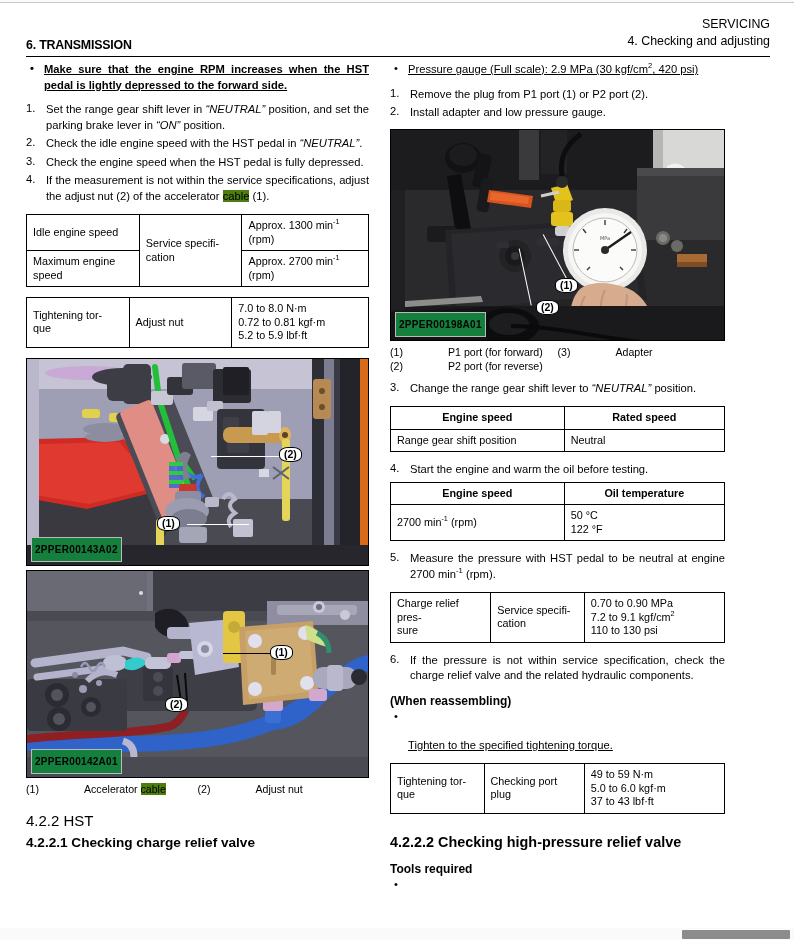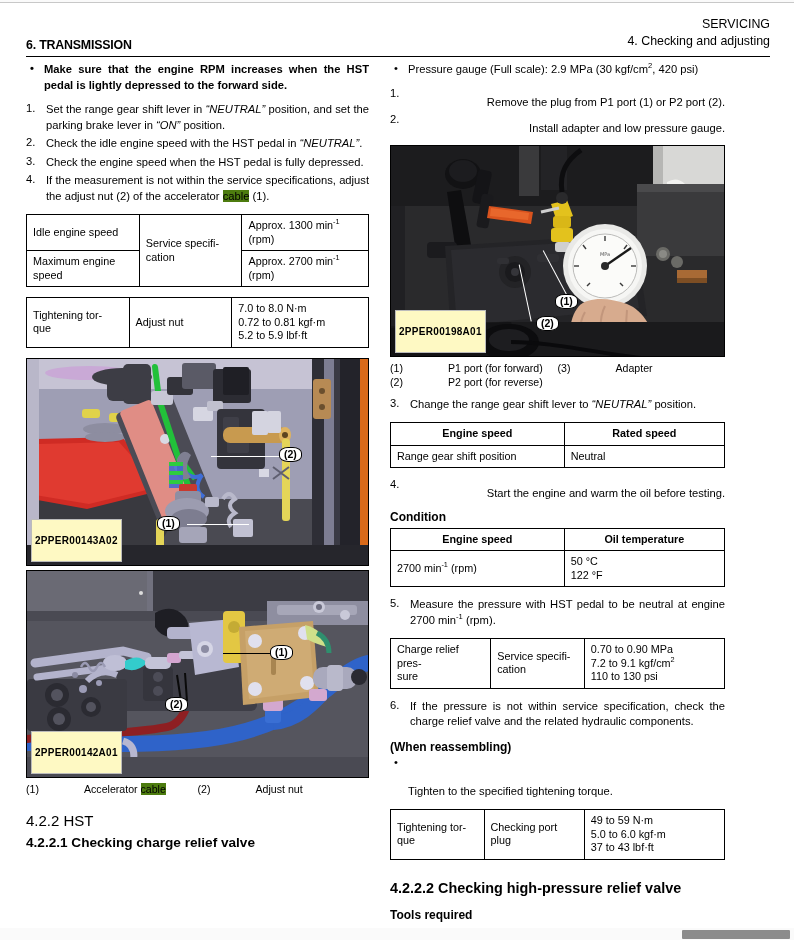--- a/index.html
+++ b/index.html
@@ -66,30 +66,30 @@
   #col-left  { left: 26px;  width: 343px; }
   #col-right { left: 390px; width: 335px; }
 
   
   .bullet-block {
     display: flex; margin-bottom: 9px;
   }
   .bullet-mark {
     width: 18px; flex: 0 0 18px; text-align: left; padding-left: 4px;
   }
-  .bullet-body { flex: 1 1 auto; text-align: justify; }
+  .bullet-body { flex: 1 1 auto; text-align: justify; text-decoration: underline; }
 
   .num-item {
     display: flex; margin-bottom: 3px;
   }
   .num-mark {
     width: 20px; flex: 0 0 20px;
   }
   .num-body { flex: 1 1 auto; text-align: justify; }
-  .num-body.nojust { text-align: right; margin-top: 8px; }
+  .num-body.nojust { text-align: left; }
 
   .bold { font-weight: bold; }
   .ital { font-style: italic; }
   .tight { line-height: 15.5px; }
 
   .hl {
     background: #4d7c0f;
   }
 
   sup.sup { font-size: 0.68em; vertical-align: super; line-height: 0; }
@@ -116,23 +116,23 @@
   .figure {
     position: relative;
     width: 100%;
     border: 1px solid #000;
     overflow: hidden;
     margin-bottom: 4px;
     background: #222;
   }
   .fig-id {
     position: absolute; left: 4px; bottom: 3px;
-    background: #fef9c3; color: #000;
+    background: #15803d; color: #000;
     font-size: 10px; font-weight: bold;
-    padding: 15px 3px;
+    padding: 6px 3px;
     letter-spacing: 0.3px;
     border: 1px solid #bbb;
   }
   .callout {
     position: absolute;
     background: #fff; color: #000;
     border: 1.4px solid #000;
     border-radius: 40%;
     font-size: 10.5px; font-weight: bold;
     padding: 0px 4px;
@@ -566,21 +566,20 @@
           <td>Neutral</td>
         </tr>
       </tbody>
         </table>
 
       <div class="num-item">
         <div class="num-mark">4.</div>
         <div class="num-body nojust tight">Start the engine and warm the oil before testing.</div>
       </div>
 
-      <div class="mini-head">Condition</div>
 
       <table class="spec" style="margin-top:4px;">
         <tbody>
             <tr>
           <th class="ctr" style="width:52%">Engine speed</th>
           <th class="ctr" style="width:48%">Oil temperature</th>
         </tr>
         <tr>
           <td class="mid"><span>2700 min</span><sup class="sup">-1</sup><span> (rpm)</span></td>
           <td>

